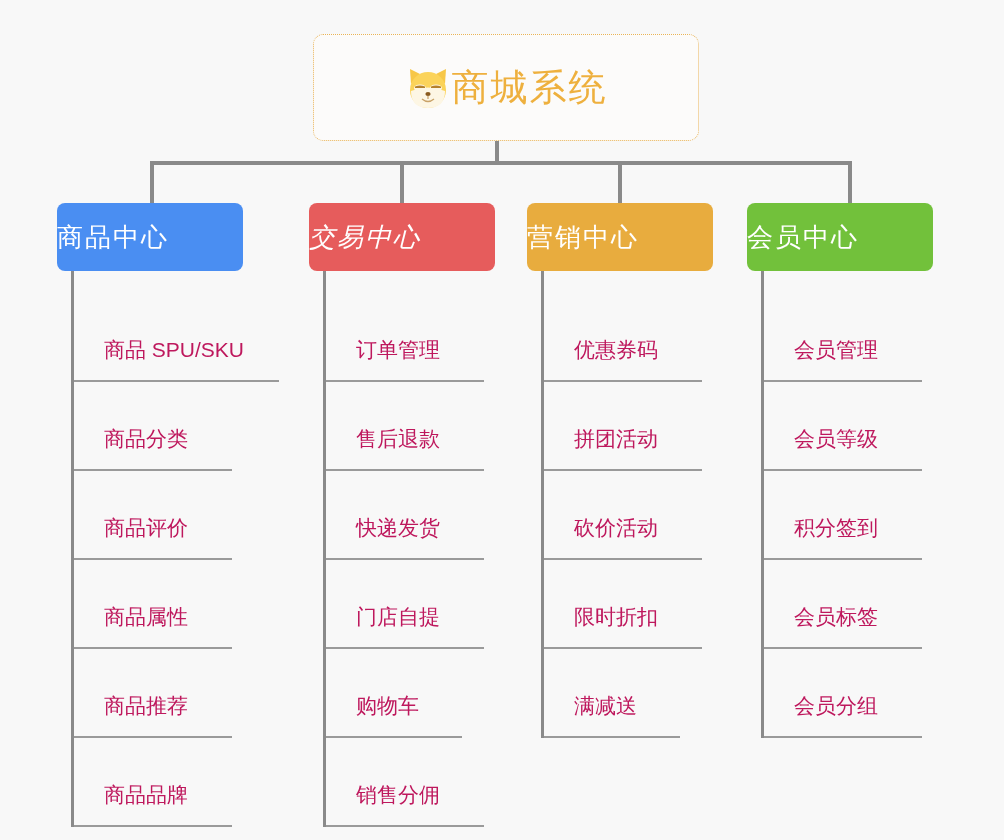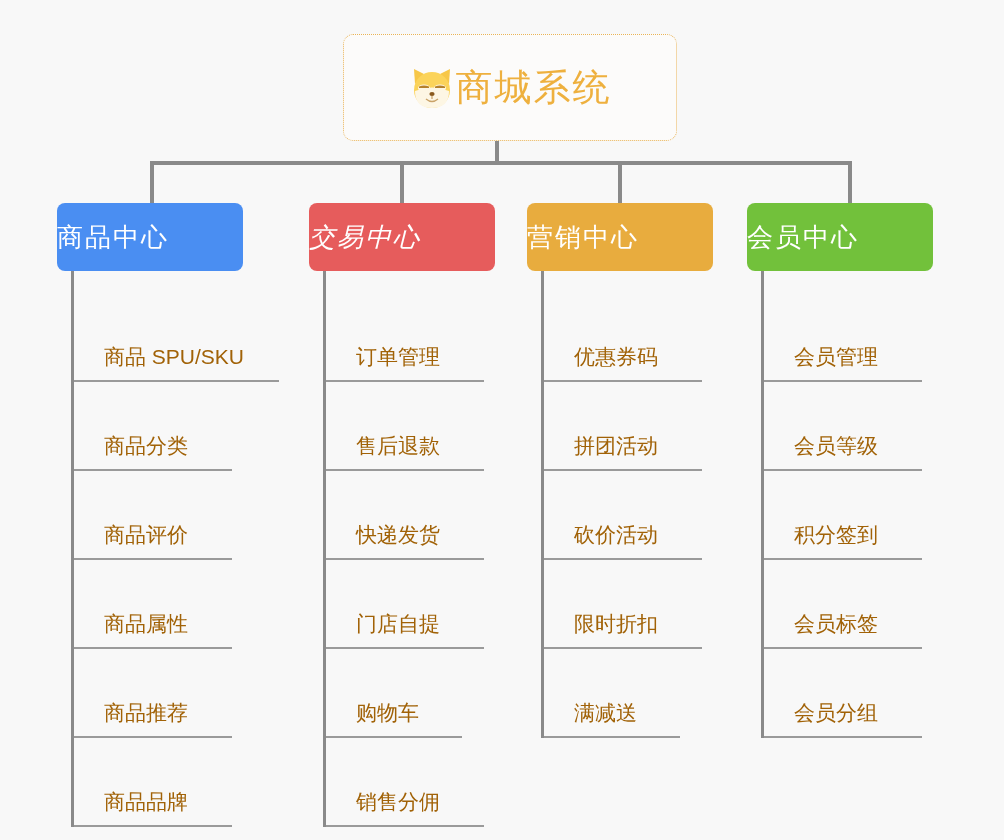--- a/index.html
+++ b/index.html
@@ -13,29 +13,28 @@
     position: relative;
     overflow: hidden;
   }
 
   #canvas { position: relative; width: 1004px; height: 840px; }
 
   
   .root-node {
     position: absolute;
     left: 313px; top: 34px;
-    width: 334px; height: 107px;
+    width: 386px; height: 107px;
     background: #fcfbfa;
     border: 1px dotted #e9b457;
     border-radius: 10px;
     display: flex;
     align-items: center;
     justify-content: center;
     gap: 1px;
-    margin-left: 30px;
   }
   .root-title {
     font-size: 37px;
     color: #eeb03e;
     letter-spacing: 2px;
     line-height: 1;
     font-weight: 400;
   }
   .shiba { width: 46px; height: 46px; display: block; flex: 0 0 auto; }
 
@@ -82,23 +81,23 @@
 
   .leaf {
     position: relative;
     height: 89px;
     display: flex;
     align-items: flex-end;
     padding-left: 30px;
   }
   .leaf-label {
     font-size: 21px;
-    color: #a16207;
+    color: #be185d;
     line-height: 1;
-    padding-bottom: 15px;
+    padding-bottom: 22px;
     white-space: nowrap;
   }
   .leaf-rule {
     position: absolute;
     left: 0; bottom: 0;
     height: 2px;
     background: #9a9a9a;
   }
 </style>
 </head>

